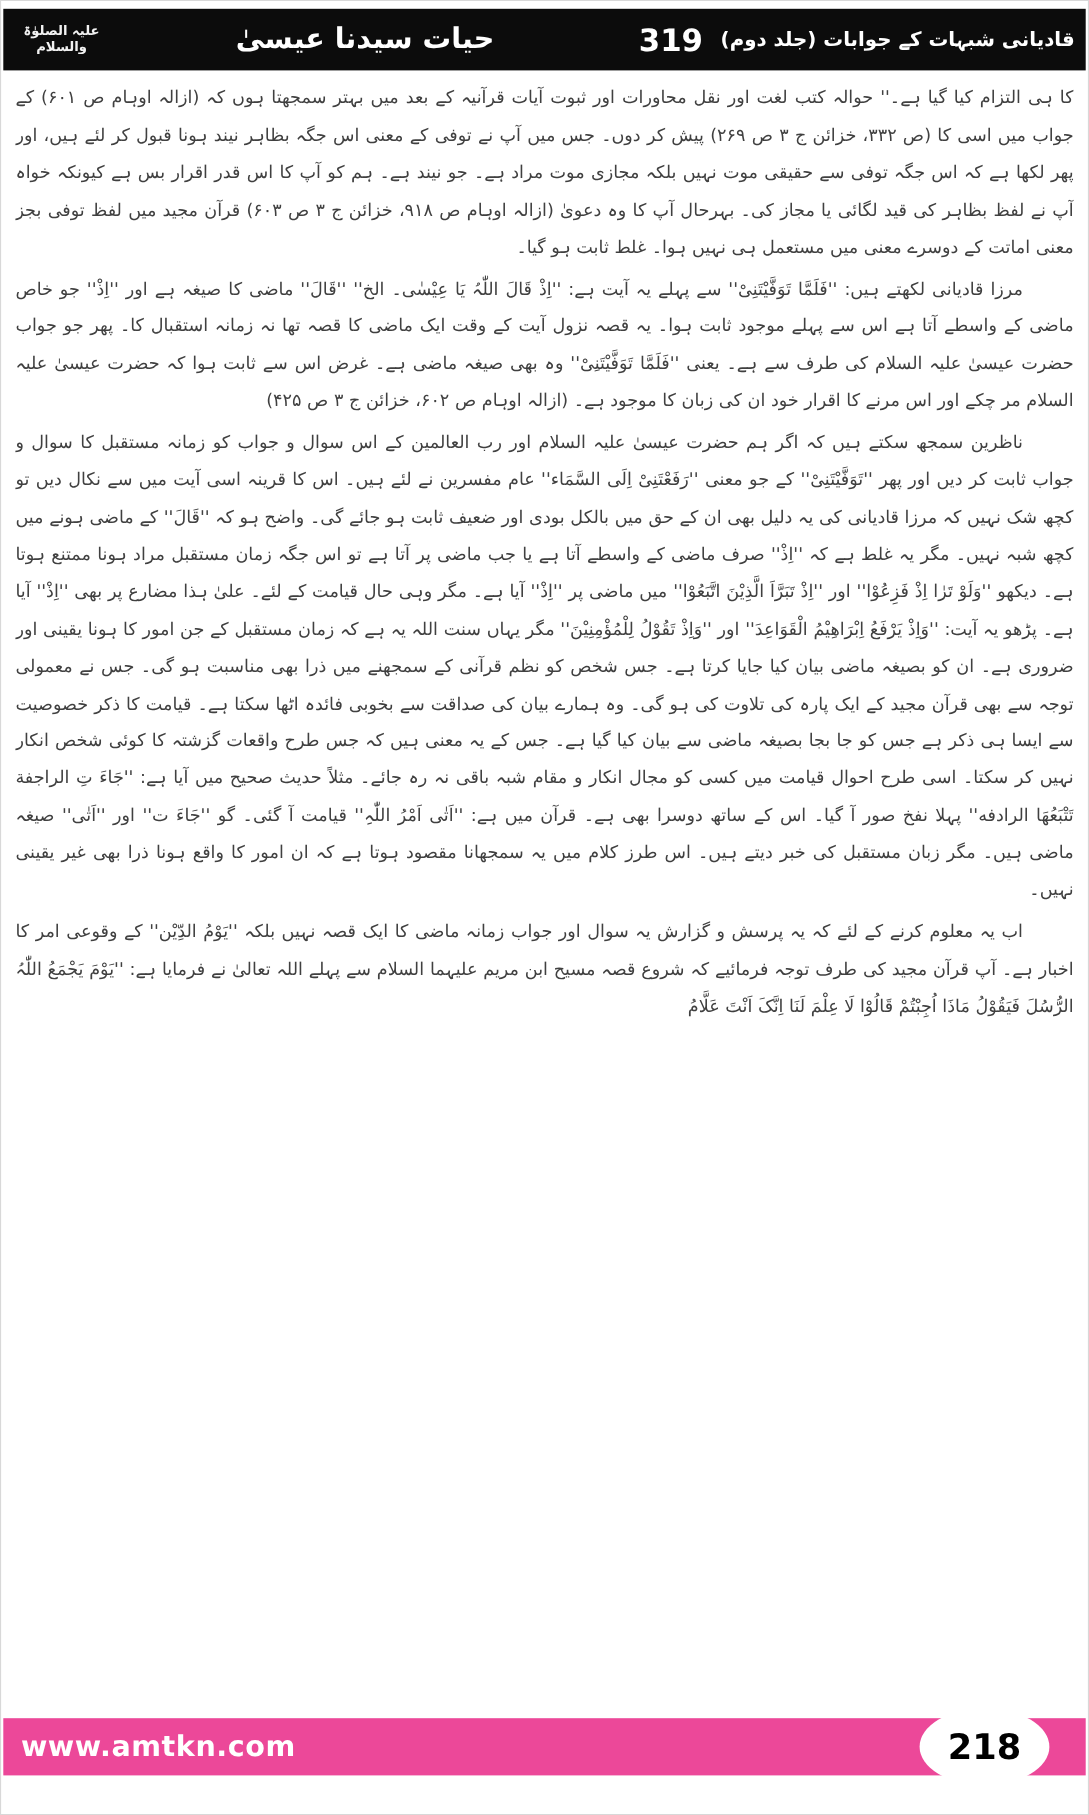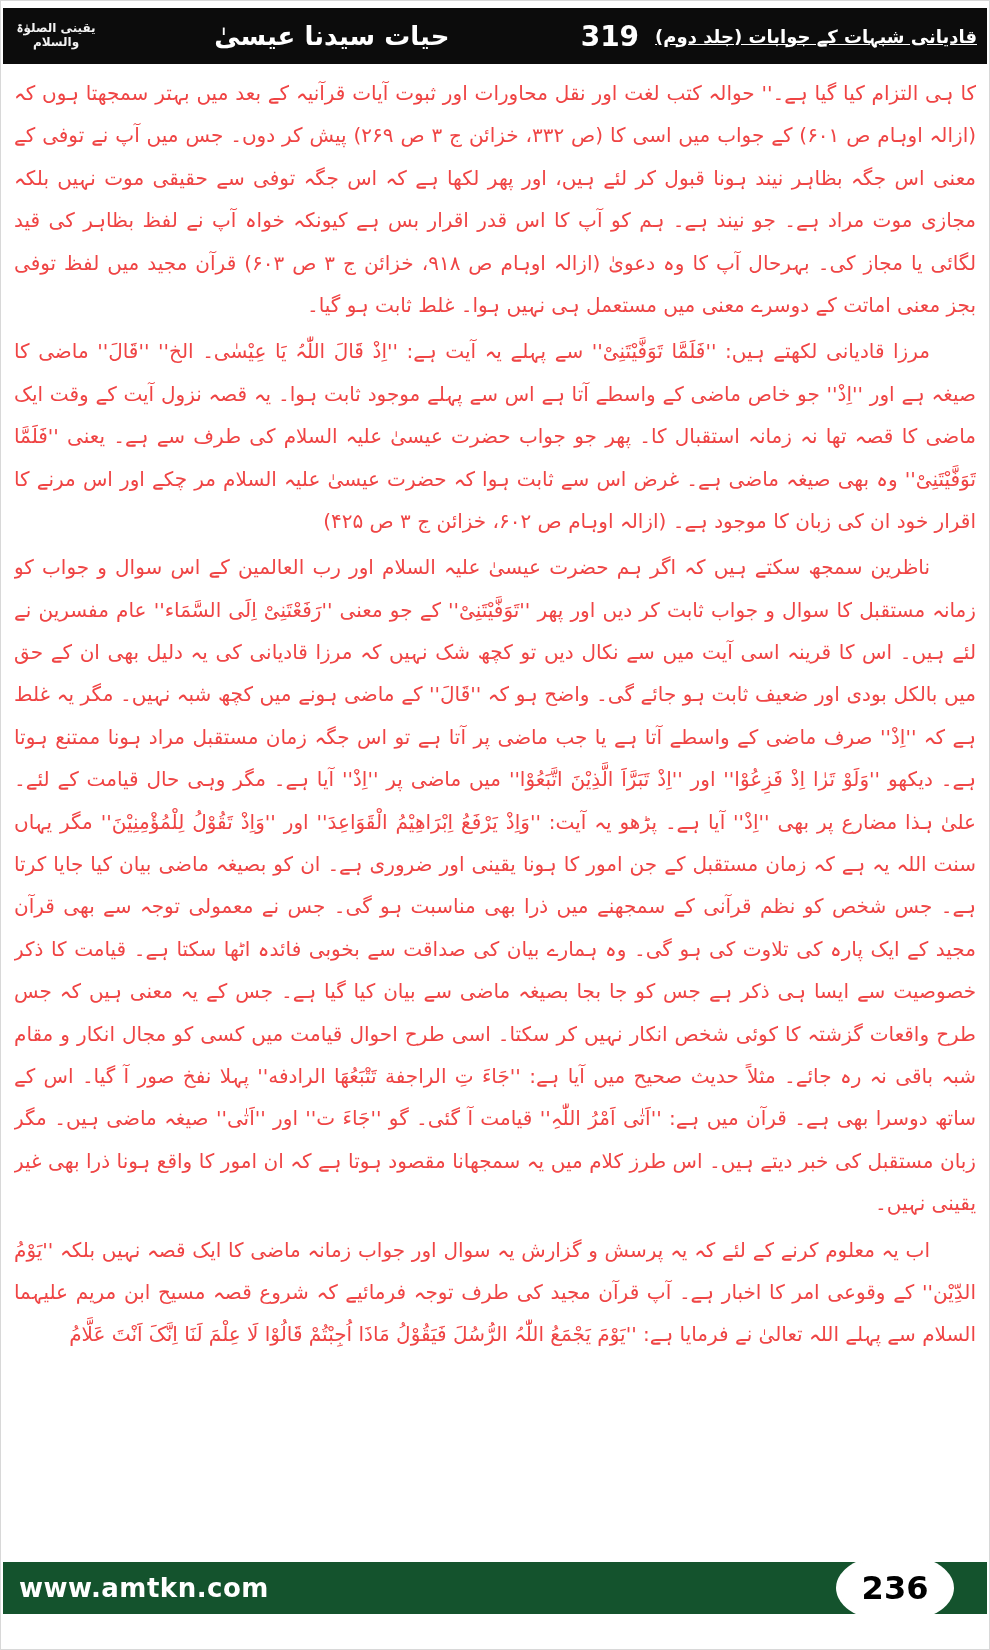--- a/index.html
+++ b/index.html
@@ -16,21 +16,20 @@
   .header-band{
     position:absolute;top:8px;left:3px;right:3px;height:56px;
     background:#0c0c0c;color:#ffffff;
     display:flex;align-items:center;
     direction:rtl;
     padding:0 10px;box-sizing:border-box;
   }
   .header-right-title{
     font-size:18px;font-weight:bold;white-space:nowrap;
     letter-spacing:0;
-    text-decoration:underline;
   }
   .header-page-number{
     direction:ltr;
     font-size:28px;font-weight:bold;
     margin:0 16px;
   }
   .header-book-title{
     flex:1;text-align:center;
     font-size:26px;font-weight:bold;
     line-height:1;
@@ -38,34 +37,34 @@
   .header-seal{
     width:86px;text-align:center;
     font-size:12px;line-height:1.15;font-weight:bold;
     opacity:.95;
   }
   
   .body-text{
     position:absolute;top:72px;left:14px;right:14px;bottom:100px;
     direction:rtl;
     text-align:justify;
-    color:#ef4444;
-    font-size:20px;
+    color:#404040;
+    font-size:16px;
     line-height:2.12;
     overflow:hidden;
   }
   .para{
     margin:0 0 4px 0;
     text-indent:46px;
   }
   .para:first-child{text-indent:0;}
   
   .footer-band{
     position:absolute;left:3px;right:3px;bottom:36px;height:52px;
-    background:#14532d;color:#ffffff;
+    background:#ec4899;color:#ffffff;
     display:flex;align-items:center;justify-content:space-between;
     padding:0 16px;box-sizing:border-box;
   }
   .footer-url{
     direction:ltr;
     font-size:26px;font-weight:bold;
     white-space:nowrap;
     letter-spacing:0.5px;
   }
   .footer-oval{
@@ -81,28 +80,28 @@
 </style>
 </head>
 <body>
 
 <div class="page">
 
   <div class="header-band">
     <span class="header-right-title">قادیانی شبہات کے جوابات (جلد دوم)</span>
     <span class="header-page-number">319</span>
     <span class="header-book-title">حیات سیدنا عیسیٰ</span>
-    <span class="header-seal">یقینی الصلوٰۃ والسلام</span>
+    <span class="header-seal">علیہ الصلوٰۃ والسلام</span>
   </div>
 
   <div class="body-text">
       <p class="para">کا ہی التزام کیا گیا ہے۔'' حوالہ کتب لغت اور نقل محاورات اور ثبوت آیات قرآنیہ کے بعد میں بہتر سمجھتا ہوں کہ (ازالہ اوہام ص ۶۰۱) کے جواب میں اسی کا (ص ۳۳۲، خزائن ج ۳ ص ۲۶۹) پیش کر دوں۔ جس میں آپ نے توفی کے معنی اس جگہ بظاہر نیند ہونا قبول کر لئے ہیں، اور پھر لکھا ہے کہ اس جگہ توفی سے حقیقی موت نہیں بلکہ مجازی موت مراد ہے۔ جو نیند ہے۔ ہم کو آپ کا اس قدر اقرار بس ہے کیونکہ خواہ آپ نے لفظ بظاہر کی قید لگائی یا مجاز کی۔ بہرحال آپ کا وہ دعویٰ (ازالہ اوہام ص ۹۱۸، خزائن ج ۳ ص ۶۰۳) قرآن مجید میں لفظ توفی بجز معنی اماتت کے دوسرے معنی میں مستعمل ہی نہیں ہوا۔ غلط ثابت ہو گیا۔</p>
       <p class="para">مرزا قادیانی لکھتے ہیں: ''فَلَمَّا تَوَفَّیْتَنِیْ'' سے پہلے یہ آیت ہے: ''اِذْ قَالَ اللّٰہُ یَا عِیْسٰی۔ الخ'' ''قَالَ'' ماضی کا صیغہ ہے اور ''اِذْ'' جو خاص ماضی کے واسطے آتا ہے اس سے پہلے موجود ثابت ہوا۔ یہ قصہ نزول آیت کے وقت ایک ماضی کا قصہ تھا نہ زمانہ استقبال کا۔ پھر جو جواب حضرت عیسیٰ علیہ السلام کی طرف سے ہے۔ یعنی ''فَلَمَّا تَوَفَّیْتَنِیْ'' وہ بھی صیغہ ماضی ہے۔ غرض اس سے ثابت ہوا کہ حضرت عیسیٰ علیہ السلام مر چکے اور اس مرنے کا اقرار خود ان کی زبان کا موجود ہے۔ (ازالہ اوہام ص ۶۰۲، خزائن ج ۳ ص ۴۲۵)</p>
       <p class="para">ناظرین سمجھ سکتے ہیں کہ اگر ہم حضرت عیسیٰ علیہ السلام اور رب العالمین کے اس سوال و جواب کو زمانہ مستقبل کا سوال و جواب ثابت کر دیں اور پھر ''تَوَفَّیْتَنِیْ'' کے جو معنی ''رَفَعْتَنِیْ اِلَی السَّمَاء'' عام مفسرین نے لئے ہیں۔ اس کا قرینہ اسی آیت میں سے نکال دیں تو کچھ شک نہیں کہ مرزا قادیانی کی یہ دلیل بھی ان کے حق میں بالکل بودی اور ضعیف ثابت ہو جائے گی۔ واضح ہو کہ ''قَالَ'' کے ماضی ہونے میں کچھ شبہ نہیں۔ مگر یہ غلط ہے کہ ''اِذْ'' صرف ماضی کے واسطے آتا ہے یا جب ماضی پر آتا ہے تو اس جگہ زمان مستقبل مراد ہونا ممتنع ہوتا ہے۔ دیکھو ''وَلَوْ تَرٰا اِذْ فَزِعُوْا'' اور ''اِذْ تَبَرَّاَ الَّذِیْنَ اتَّبَعُوْا'' میں ماضی پر ''اِذْ'' آیا ہے۔ مگر وہی حال قیامت کے لئے۔ علیٰ ہذا مضارع پر بھی ''اِذْ'' آیا ہے۔ پڑھو یہ آیت: ''وَاِذْ یَرْفَعُ اِبْرَاهِیْمُ الْقَوَاعِدَ'' اور ''وَاِذْ تَقُوْلُ لِلْمُؤْمِنِیْنَ'' مگر یہاں سنت اللہ یہ ہے کہ زمان مستقبل کے جن امور کا ہونا یقینی اور ضروری ہے۔ ان کو بصیغہ ماضی بیان کیا جایا کرتا ہے۔ جس شخص کو نظم قرآنی کے سمجھنے میں ذرا بھی مناسبت ہو گی۔ جس نے معمولی توجہ سے بھی قرآن مجید کے ایک پارہ کی تلاوت کی ہو گی۔ وہ ہمارے بیان کی صداقت سے بخوبی فائدہ اٹھا سکتا ہے۔ قیامت کا ذکر خصوصیت سے ایسا ہی ذکر ہے جس کو جا بجا بصیغہ ماضی سے بیان کیا گیا ہے۔ جس کے یہ معنی ہیں کہ جس طرح واقعات گزشتہ کا کوئی شخص انکار نہیں کر سکتا۔ اسی طرح احوال قیامت میں کسی کو مجال انکار و مقام شبہ باقی نہ رہ جائے۔ مثلاً حدیث صحیح میں آیا ہے: ''جَاءَ تِ الراجفة تَتْبَعُهَا الرادفه'' پہلا نفخ صور آ گیا۔ اس کے ساتھ دوسرا بھی ہے۔ قرآن میں ہے: ''اَتٰی اَمْرُ اللّٰہِ'' قیامت آ گئی۔ گو ''جَاءَ ت'' اور ''اَتٰی'' صیغہ ماضی ہیں۔ مگر زبان مستقبل کی خبر دیتے ہیں۔ اس طرز کلام میں یہ سمجھانا مقصود ہوتا ہے کہ ان امور کا واقع ہونا ذرا بھی غیر یقینی نہیں۔</p>
       <p class="para">اب یہ معلوم کرنے کے لئے کہ یہ پرسش و گزارش یہ سوال اور جواب زمانہ ماضی کا ایک قصہ نہیں بلکہ ''یَوْمُ الدِّیْن'' کے وقوعی امر کا اخبار ہے۔ آپ قرآن مجید کی طرف توجہ فرمائیے کہ شروع قصہ مسیح ابن مریم علیہما السلام سے پہلے اللہ تعالیٰ نے فرمایا ہے: ''یَوْمَ یَجْمَعُ اللّٰہُ الرُّسُلَ فَیَقُوْلُ مَاذَا اُجِبْتُمْ قَالُوْا لَا عِلْمَ لَنَا اِنَّکَ اَنْتَ عَلَّامُ</p>
     </div>
 
   <div class="footer-band">
     <span class="footer-url">www.amtkn.com</span>
-    <span class="footer-oval">236</span>
+    <span class="footer-oval">218</span>
   </div>
 
 </div>
 
 </body></html>

